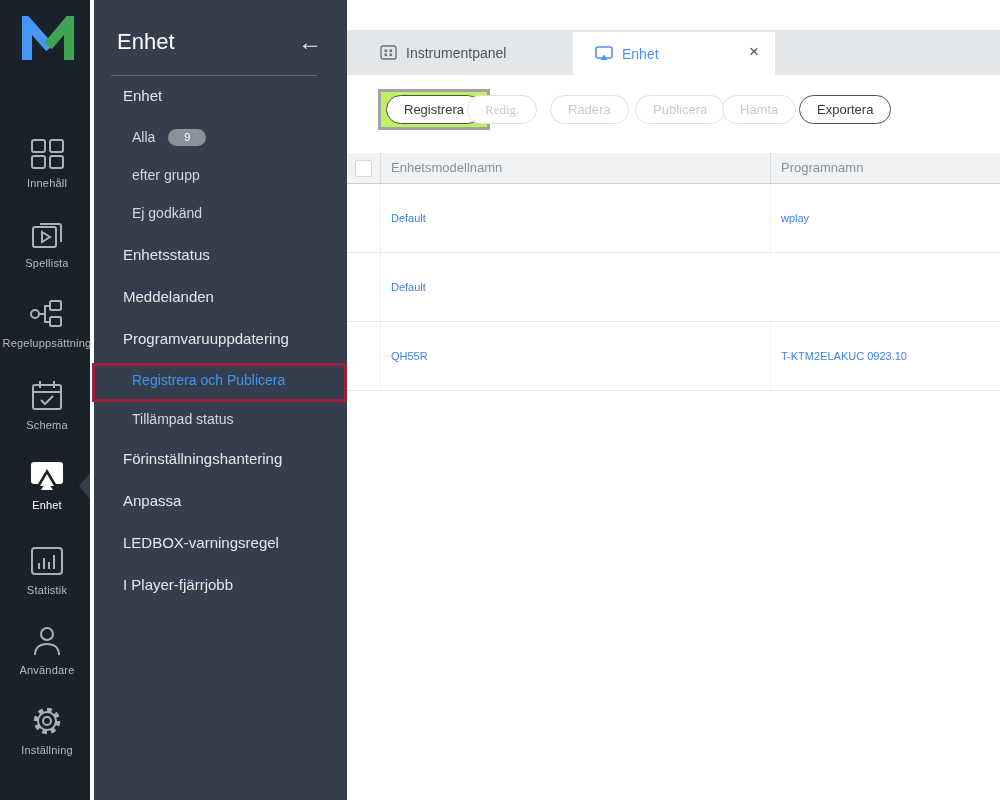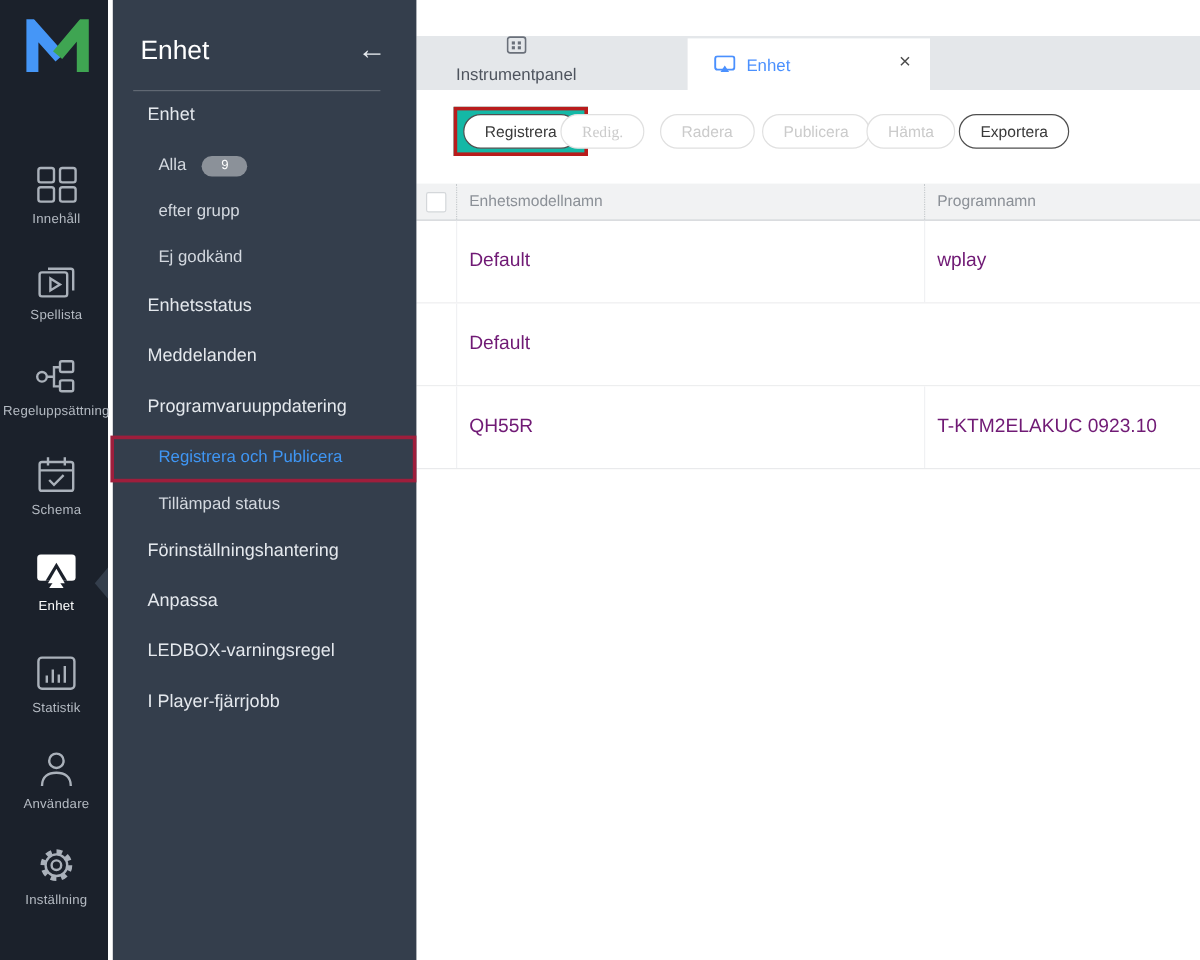--- a/index.html
+++ b/index.html
@@ -34,28 +34,28 @@
     vertical-align:1px; }
   .sb-annotation { position:absolute; left:-2px; top:363px; width:255px; height:39px;
     border:3px solid #9e1e3c; z-index:1; }
 
   
   .content { position:absolute; left:347px; top:0; width:653px; height:800px; background:#fff; }
 
   
   .tabbar { position:absolute; left:0; top:30px; width:653px; height:45px; background:#e4e7ea; }
   .tab { position:absolute; display:flex; align-items:center; gap:9px; cursor:pointer; }
-  .tab-dashboard { left:33px; top:0; height:45px;flex-direction:column; }
+  .tab-dashboard { left:33px; top:0; height:45px; }
   .tab-dashboard .tlabel { font-size:14px; color:#4e545e; }
   .tab-device { left:226px; top:2px; height:43px; width:202px; background:#ffffff; padding-left:22px; }
   .tab-device .tlabel { font-size:14px; color:#4a90fe; }
   .tab-close { position:absolute; right:16px; top:10px; font-size:17px; color:#4c4c4c; cursor:pointer; }
 
   
-  .toolbar-annotation { position:absolute; left:31px; top:89px; border:3px solid #b91c1c; padding:3px 5px; background:#14b8a6; }
+  .toolbar-annotation { position:absolute; left:31px; top:89px; border:3px solid #a3a3a3; padding:3px 5px; background:#bef264; }
   .pill { display:inline-block; height:29px; line-height:27px; padding:0 17px;
     border-radius:15px; background:#fff; font-size:13px; cursor:pointer; white-space:nowrap; }
   .pill.on  { border:1px solid #4f4f4f; color:#3a3a3a; }
   .pill.off { border:1px solid #e0e0e0; color:#cbcbcb; cursor:default; }
   .pill.abs { position:absolute; top:95px; }
   .p-redig    { left:120px;font-family:Liberation Serif, serif; }
   .p-radera   { left:203px; }
   .p-publicera{ left:288px; }
   .p-hamta    { left:375px; }
   .p-exportera{ left:452px; }
@@ -63,21 +63,21 @@
   
   .grid { position:absolute; left:0; top:153px; width:785px; }
   .g-head { display:flex; height:31px; background:#f1f2f3; border-bottom:1px solid #c9ccd0; }
   .g-row  { display:flex; height:69px; background:#fff; border-bottom:1px solid #e9eaec; }
   .c-check { width:33px; position:relative; }
   .checkbox { position:absolute; left:8px; top:7px; width:17px; height:17px;
     background:#fff; border:1px solid #d4d7da; border-radius:2px; cursor:pointer; }
   .c-model { width:390px; padding-left:10px; }
   .c-prog  { flex:1; padding-left:10px; }
   .g-head .c-model, .g-head .c-prog { border-left:1px dotted #c6cacd; font-size:13px; color:#8b9097; line-height:30px; }
-  .g-row .c-model, .g-row .c-prog { border-left:1px solid #f0f1f3; font-size:16px; color:#701a75; line-height:68px; }
+  .g-row .c-model, .g-row .c-prog { border-left:1px solid #f0f1f3; font-size:11px; color:#3b82f6; line-height:68px; }
 
   svg { display:block; }
 </style>
 </head>
 <body>
 
 <div class="rail">
   <div class="logo">
     <svg viewBox="0 0 54 46" width="54" height="46">
       <polyline points="6,44 6,6 29,32" fill="none" stroke="#4596f7" stroke-width="10"></polyline>

